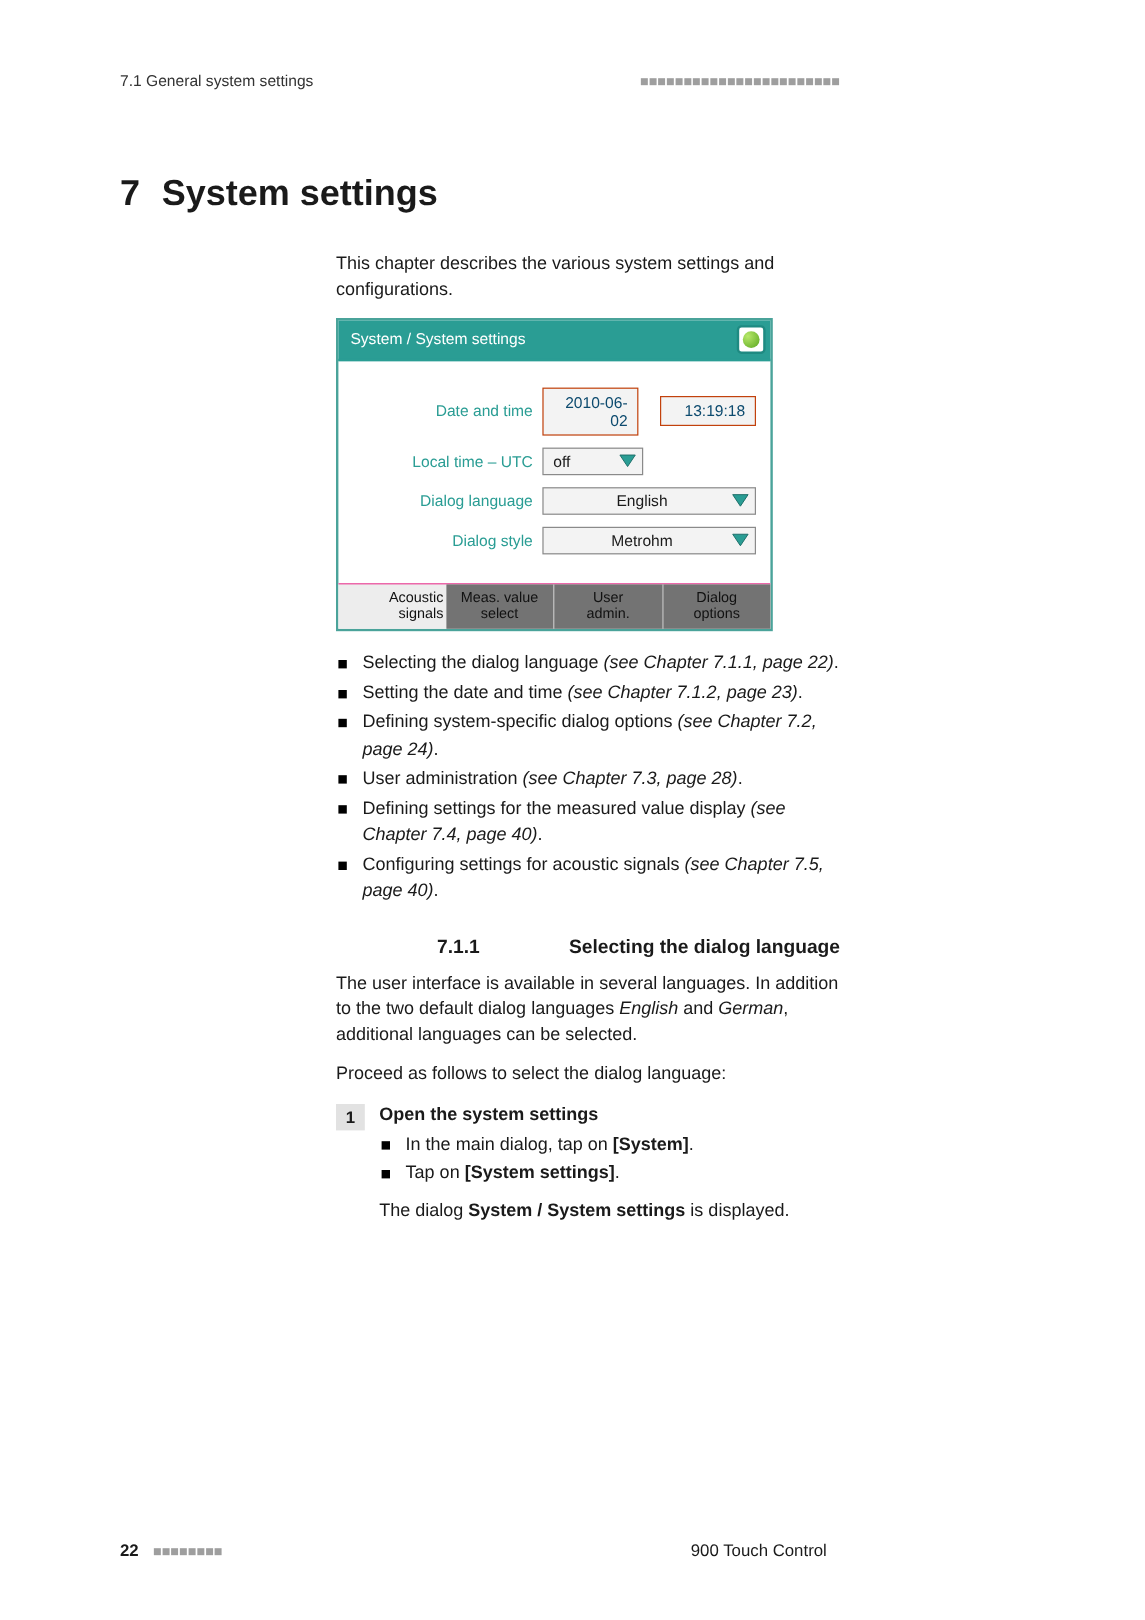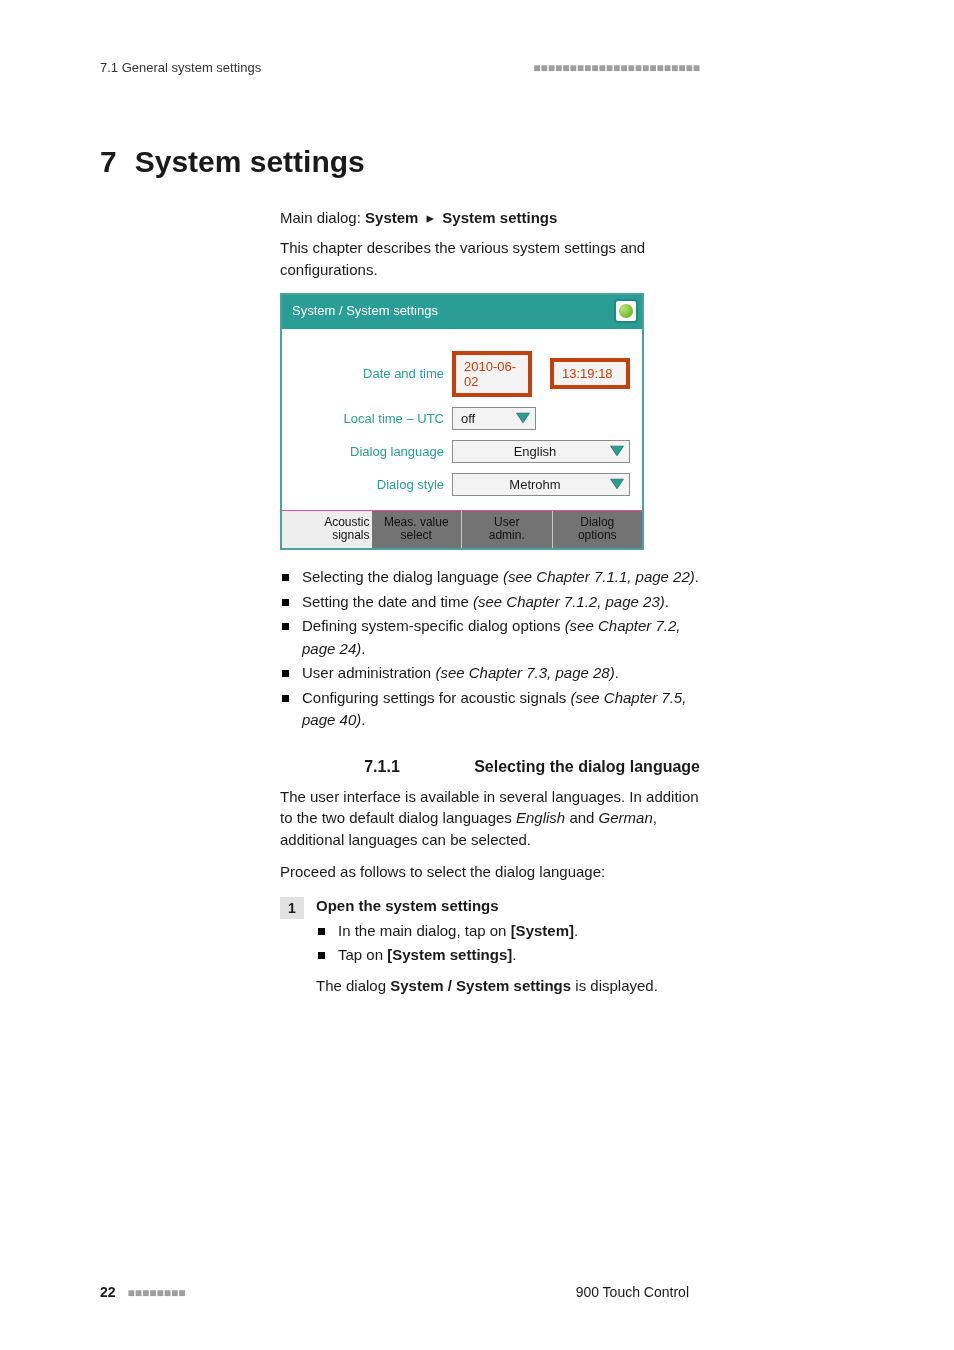--- a/index.html
+++ b/index.html
@@ -79,29 +79,29 @@
     border: 2px solid #1f8a82;
     border-radius: 4px;
     background: #fff;
     display: flex; align-items: center; justify-content: center;
   }
   .figure-titlebar .circle-btn span {
     width: 14px; height: 14px; border-radius: 50%;
     background: radial-gradient(circle at 30% 30%, #b7e86a, #5aa61f);
     display: block;
   }
-  .figure-body { padding: 22px 12px 4px 12px; }
+  .figure-body { padding: 22px 12px 14px 12px; }
   .figure-row {
     display: flex; align-items: center; margin-bottom: 10px;
     font-size: 13px;
   }
   .figure-row .lbl { width: 150px; text-align: right; color: #2a9d94; padding-right: 8px; }
   .figure .box {
-    border: 4px solid #c2410c; padding: 4px 8px; background: #f3f3f3;
-    color: #c2410c; min-width: 50px; text-align: left;
+    border: 1px solid #c2410c; padding: 4px 8px; background: #f3f3f3;
+    color: #0c4a6e; min-width: 50px; text-align: right;
   }
   .figure .box-wide { flex: 1; }
   .figure .btn {
     display: flex; align-items: center; justify-content: space-between;
     border: 1px solid #8a8a8a; background: #f3f3f3; padding: 3px 4px 3px 8px;
   }
   .figure svg.arrowdown { width: 16px; height: 14px; }
   .figure .two-box { display: flex; gap: 18px; align-items: center; }
   .figure .footerbar {
     display: flex; border-top: 1px solid #ec4899; background: #ededed;
@@ -179,25 +179,20 @@
   <div class="running-header">
     <span>7.1 General system settings</span>
     <span class="header-dots">■■■■■■■■■■■■■■■■■■■■■■■</span>
   </div>
 
   <h1 class="chapter">
     <span class="chapter-num">7</span><span>System settings</span>
   </h1>
 
   <div class="content-indent">
-    <div class="breadcrumb">
-      <span>Main dialog: </span><span class="bold">System</span>
-      <span class="arrow">▸</span>
-      <span class="bold">System settings</span>
-    </div>
     <p class="p">This chapter describes the various system settings and configurations.</p>
 
     <div class="figure">
       <div class="figure-titlebar">
         <span>System / System settings</span>
         <div class="circle-btn">
             <span></span>
           </div>
       </div>
       <div class="figure-body">
@@ -254,20 +249,21 @@
           <span>options</span>
         </div>
       </div>
     </div>
 
     <ul class="bullets">
       <li><span>Selecting the dialog language </span><span class="italic">(see Chapter 7.1.1, page 22)</span><span>.</span></li>
       <li><span>Setting the date and time </span><span class="italic">(see Chapter 7.1.2, page 23)</span><span>.</span></li>
       <li><span>Defining system-specific dialog options </span><span class="italic">(see Chapter 7.2, page 24)</span><span>.</span></li>
       <li><span>User administration </span><span class="italic">(see Chapter 7.3, page 28)</span><span>.</span></li>
+      <li><span>Defining settings for the measured value display </span><span class="italic">(see Chapter 7.4, page 40)</span><span>.</span></li>
       <li><span>Configuring settings for acoustic signals </span><span class="italic">(see Chapter 7.5, page 40)</span><span>.</span></li>
     </ul>
   </div>
 
 
   <h3 class="subsection">
     <span class="secnum">7.1.1</span>
     <span>Selecting the dialog language</span>
   </h3>
 

